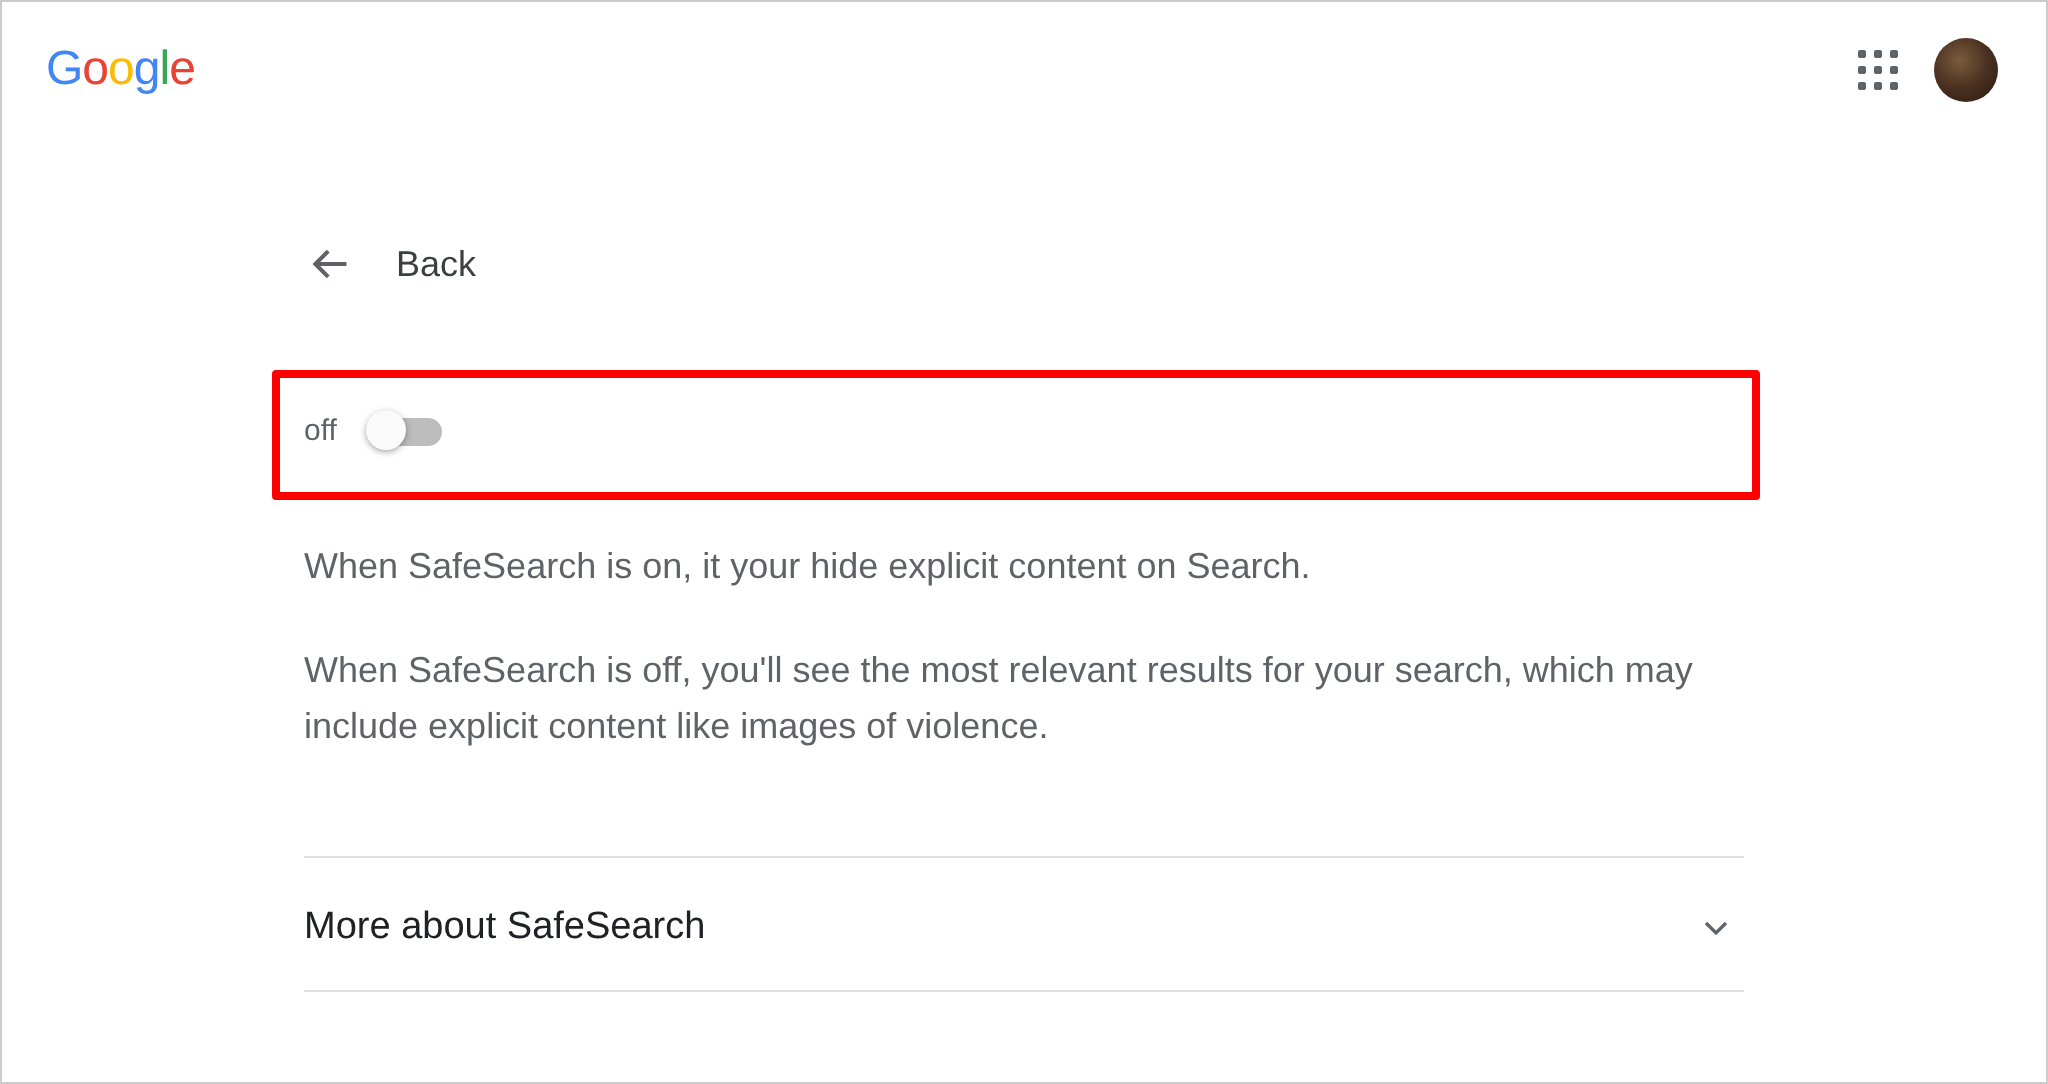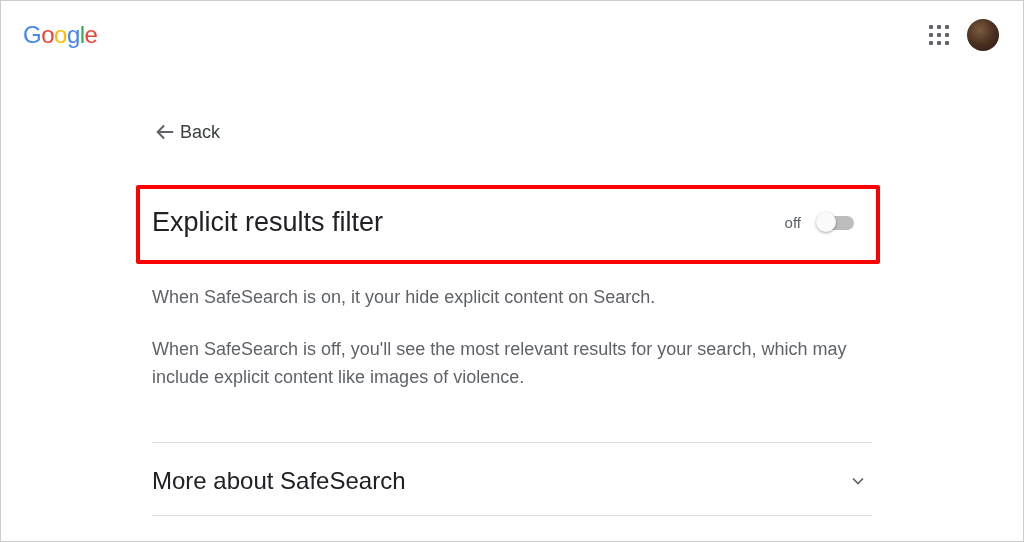--- a/index.html
+++ b/index.html
@@ -59,21 +59,21 @@
       cursor: pointer;
     }
     .content {
       max-width: 760px;
       margin: 0 auto;
       padding: 70px 20px 0 20px;
     }
     .back-row {
       display: flex;
       align-items: center;
-      gap: 4px;
+      gap: 22px;
       margin-bottom: 42px;
       cursor: pointer;
       margin-left: 2px;
     }
     .back-arrow {
       width: 22px;
       height: 22px;
       color: #5f6368;
     }
     .back-text {
@@ -137,21 +137,21 @@
       margin: 0;
     }
     .expand-row {
       display: flex;
       justify-content: space-between;
       align-items: center;
       padding: 24px 4px 20px 0;
       cursor: pointer;
     }
     .expand-title {
-      font-size: 24px;
+      font-size: 19px;
       color: #202124;
     }
     .chevron {
       width: 20px;
       height: 20px;
       color: #5f6368;
     }
   </style>
 </head>
 <body>
@@ -180,21 +180,20 @@
 
   <div class="back-row">
     <svg class="back-arrow" viewBox="0 0 24 24" fill="none" stroke="currentColor" stroke-width="2.2">
       <line x1="21" y1="12" x2="4" y2="12"></line>
       <polyline points="11,5 4,12 11,19"></polyline>
     </svg>
     <span class="back-text">Back</span>
   </div>
 
   <div class="highlight-box">
-    <div class="filter-title">Explicit results filter</div>
     <div class="toggle-wrap">
       <span class="toggle-label">off</span>
       <div class="toggle">
         <div class="toggle-knob"></div>
       </div>
     </div>
   </div>
 
   <p class="desc">When SafeSearch is on, it your hide explicit content on Search.</p>
   <p class="desc">When SafeSearch is off, you'll see the most relevant results for your search, which may include explicit content like images of violence.</p>

